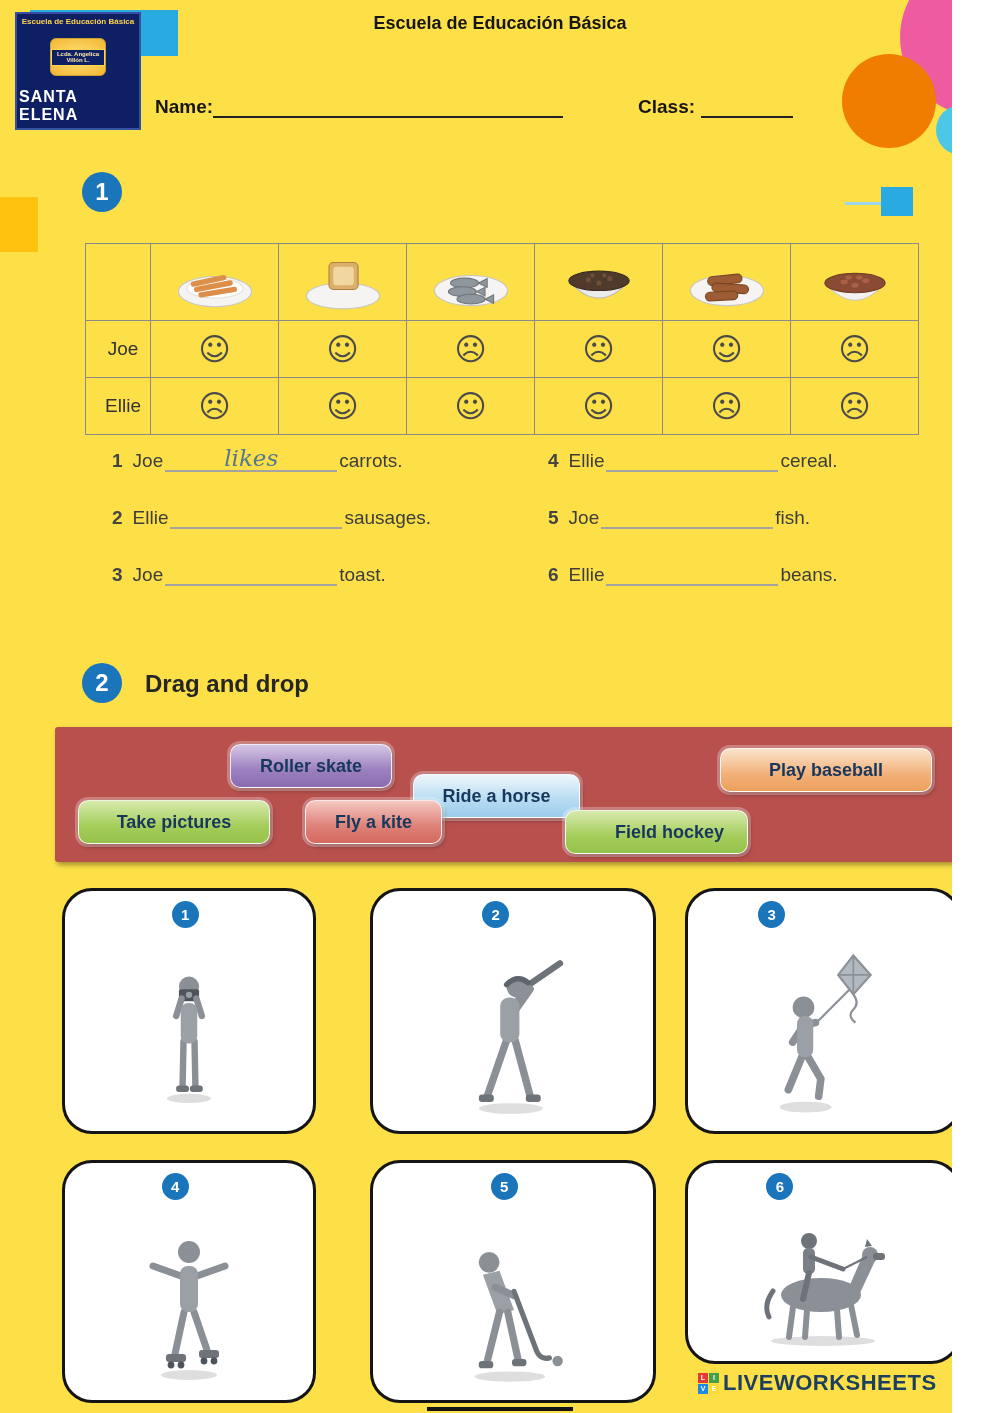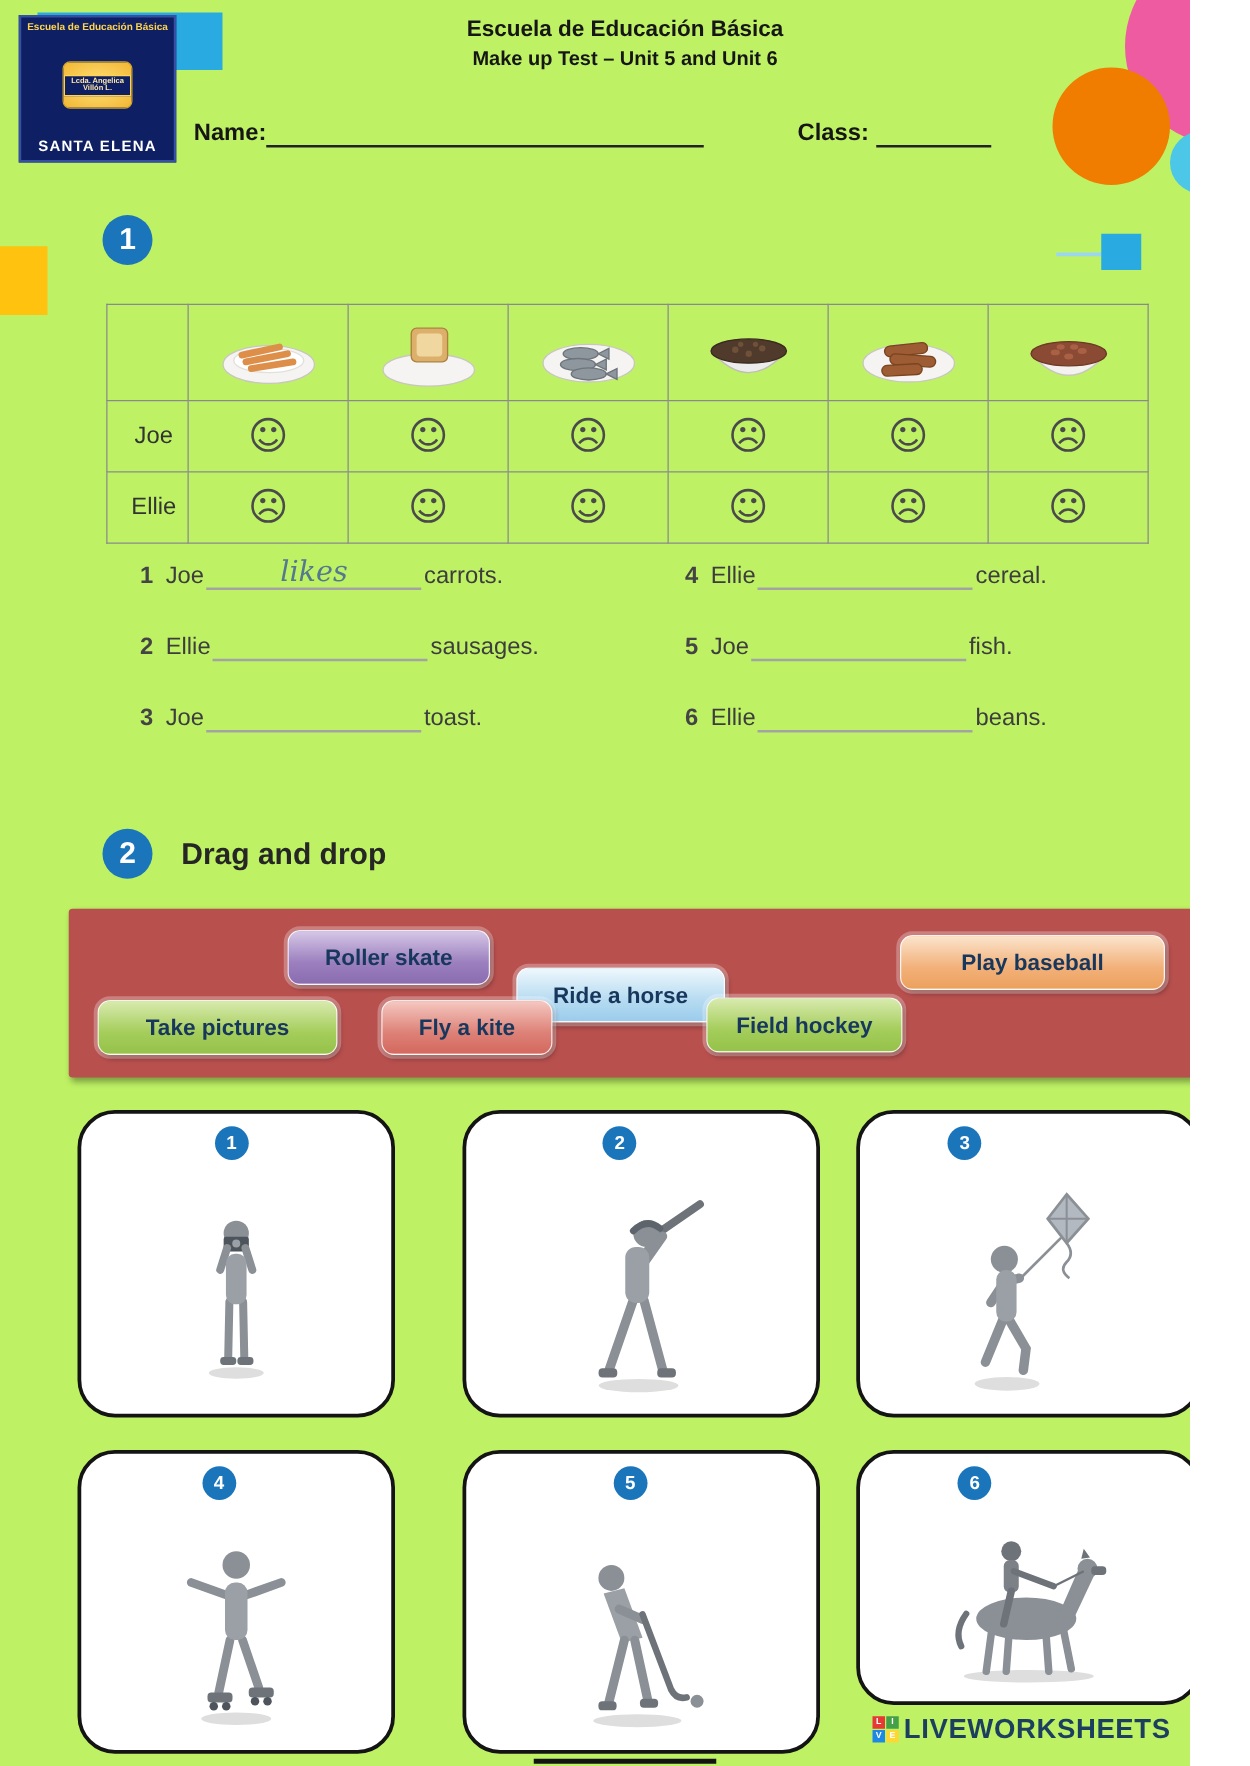--- a/index.html
+++ b/index.html
@@ -1,32 +1,32 @@
 <!DOCTYPE html>
 <html><head>
 <meta charset="utf-8">
 <style>
   html,body{margin:0;padding:0;background:#fff;}
-  .page{position:relative;width:952px;height:1413px;background:#bef264;overflow:hidden;
+  .page{position:relative;width:952px;height:1413px;background:#fde047;overflow:hidden;
         font-family:"Liberation Sans",sans-serif;color:#222;}
 
   
   .decor{position:absolute;}
   .circle{border-radius:50%;}
 
   
   .logo{position:absolute;left:15px;top:12px;width:126px;height:118px;background:#0e1f63;
         border:2px solid #3550a0;display:flex;flex-direction:column;align-items:center;
         justify-content:space-between;padding:4px 2px;box-sizing:border-box;z-index:3;}
   .logo-arc{color:#ffd34d;font-size:8px;font-weight:700;text-align:center;line-height:1.1;}
   .logo-emblem{width:54px;height:36px;background:radial-gradient(#ffe27a,#f2b632);border:1px solid #caa12e;
         border-radius:6px;display:flex;align-items:center;justify-content:center;}
   .logo-plaque{background:#0e1f63;color:#ffe9a8;font-size:6px;font-weight:700;text-align:center;
         padding:1px 3px;line-height:1.15;border:1px solid #ffd34d;}
-  .logo-footer{color:#ffffff;font-weight:700;font-size:12px;letter-spacing:1px;}
+  .logo-footer{color:#ffffff;font-weight:700;font-size:16px;letter-spacing:1px;}
 
   
   .header-block{position:absolute;left:0;top:10px;width:1000px;text-align:center;z-index:2;}
   .h-line1,.h-line2{font-size:18px;font-weight:700;color:#161616;line-height:1.45;}
   .h-line3{font-size:16px;font-weight:700;color:#161616;line-height:1.5;}
 
   .name-row{position:absolute;top:96px;left:155px;display:flex;align-items:flex-end;z-index:2;}
   .name-row .lbl{font-size:19px;font-weight:700;color:#161616;}
   .write-line{display:inline-block;border-bottom:2px solid #222;height:20px;}
 
@@ -101,21 +101,20 @@
   <div class="logo">
     <div class="logo-arc">Escuela de Educación Básica</div>
     <div class="logo-emblem">
       <div class="logo-plaque">Lcda. Angelica Villón L.</div>
     </div>
     <div class="logo-footer">SANTA ELENA</div>
   </div>
 
   <div class="header-block">
     <div class="h-line1">Escuela de Educación Básica</div>
-    <div class="h-line3">Make up Test – Unit 5 and Unit 6</div>
   </div>
 
   <div class="name-row">
     <span class="lbl">Name:</span>
     <span class="write-line" style="width:350px;"></span>
   </div>
   <div class="name-row" style="left:638px;">
     <span class="lbl">Class:</span>
     <span class="write-line" style="width:92px;margin-left:6px;"></span>
   </div>
@@ -287,21 +286,21 @@
     </div>
     <div class="pill pill-orange" style="left:665px;top:21px;width:210px;">
       <span>Play baseball</span>
     </div>
     <div class="pill pill-red" style="left:250px;top:73px;width:135px;">
       <span>Fly a kite</span>
     </div>
     <div class="pill pill-green" style="left:23px;top:73px;width:190px;">
       <span>Take pictures</span>
     </div>
-    <div class="pill pill-green" style="left:510px;top:71px;width:155px;">
+    <div class="pill pill-green" style="left:510px;top:83px;width:155px;padding-left:26px;">
       <span>Field hockey</span>
     </div>
   </div>
 
   <div class="abox" style="left:62px;top:888px;width:248px;height:240px;" title="boy taking pictures">
     <div class="badge" style="left:43%;">1</div>
     <svg class="figure-svg" width="110" height="160" viewBox="0 0 120 150">
       <ellipse cx="60" cy="142" rx="24" ry="5" fill="#dedede"></ellipse>
       <circle cx="60" cy="20" r="11" fill="#8b9097"></circle>
       <rect x="49" y="23" width="22" height="13" rx="2" fill="#4e545b"></rect>

